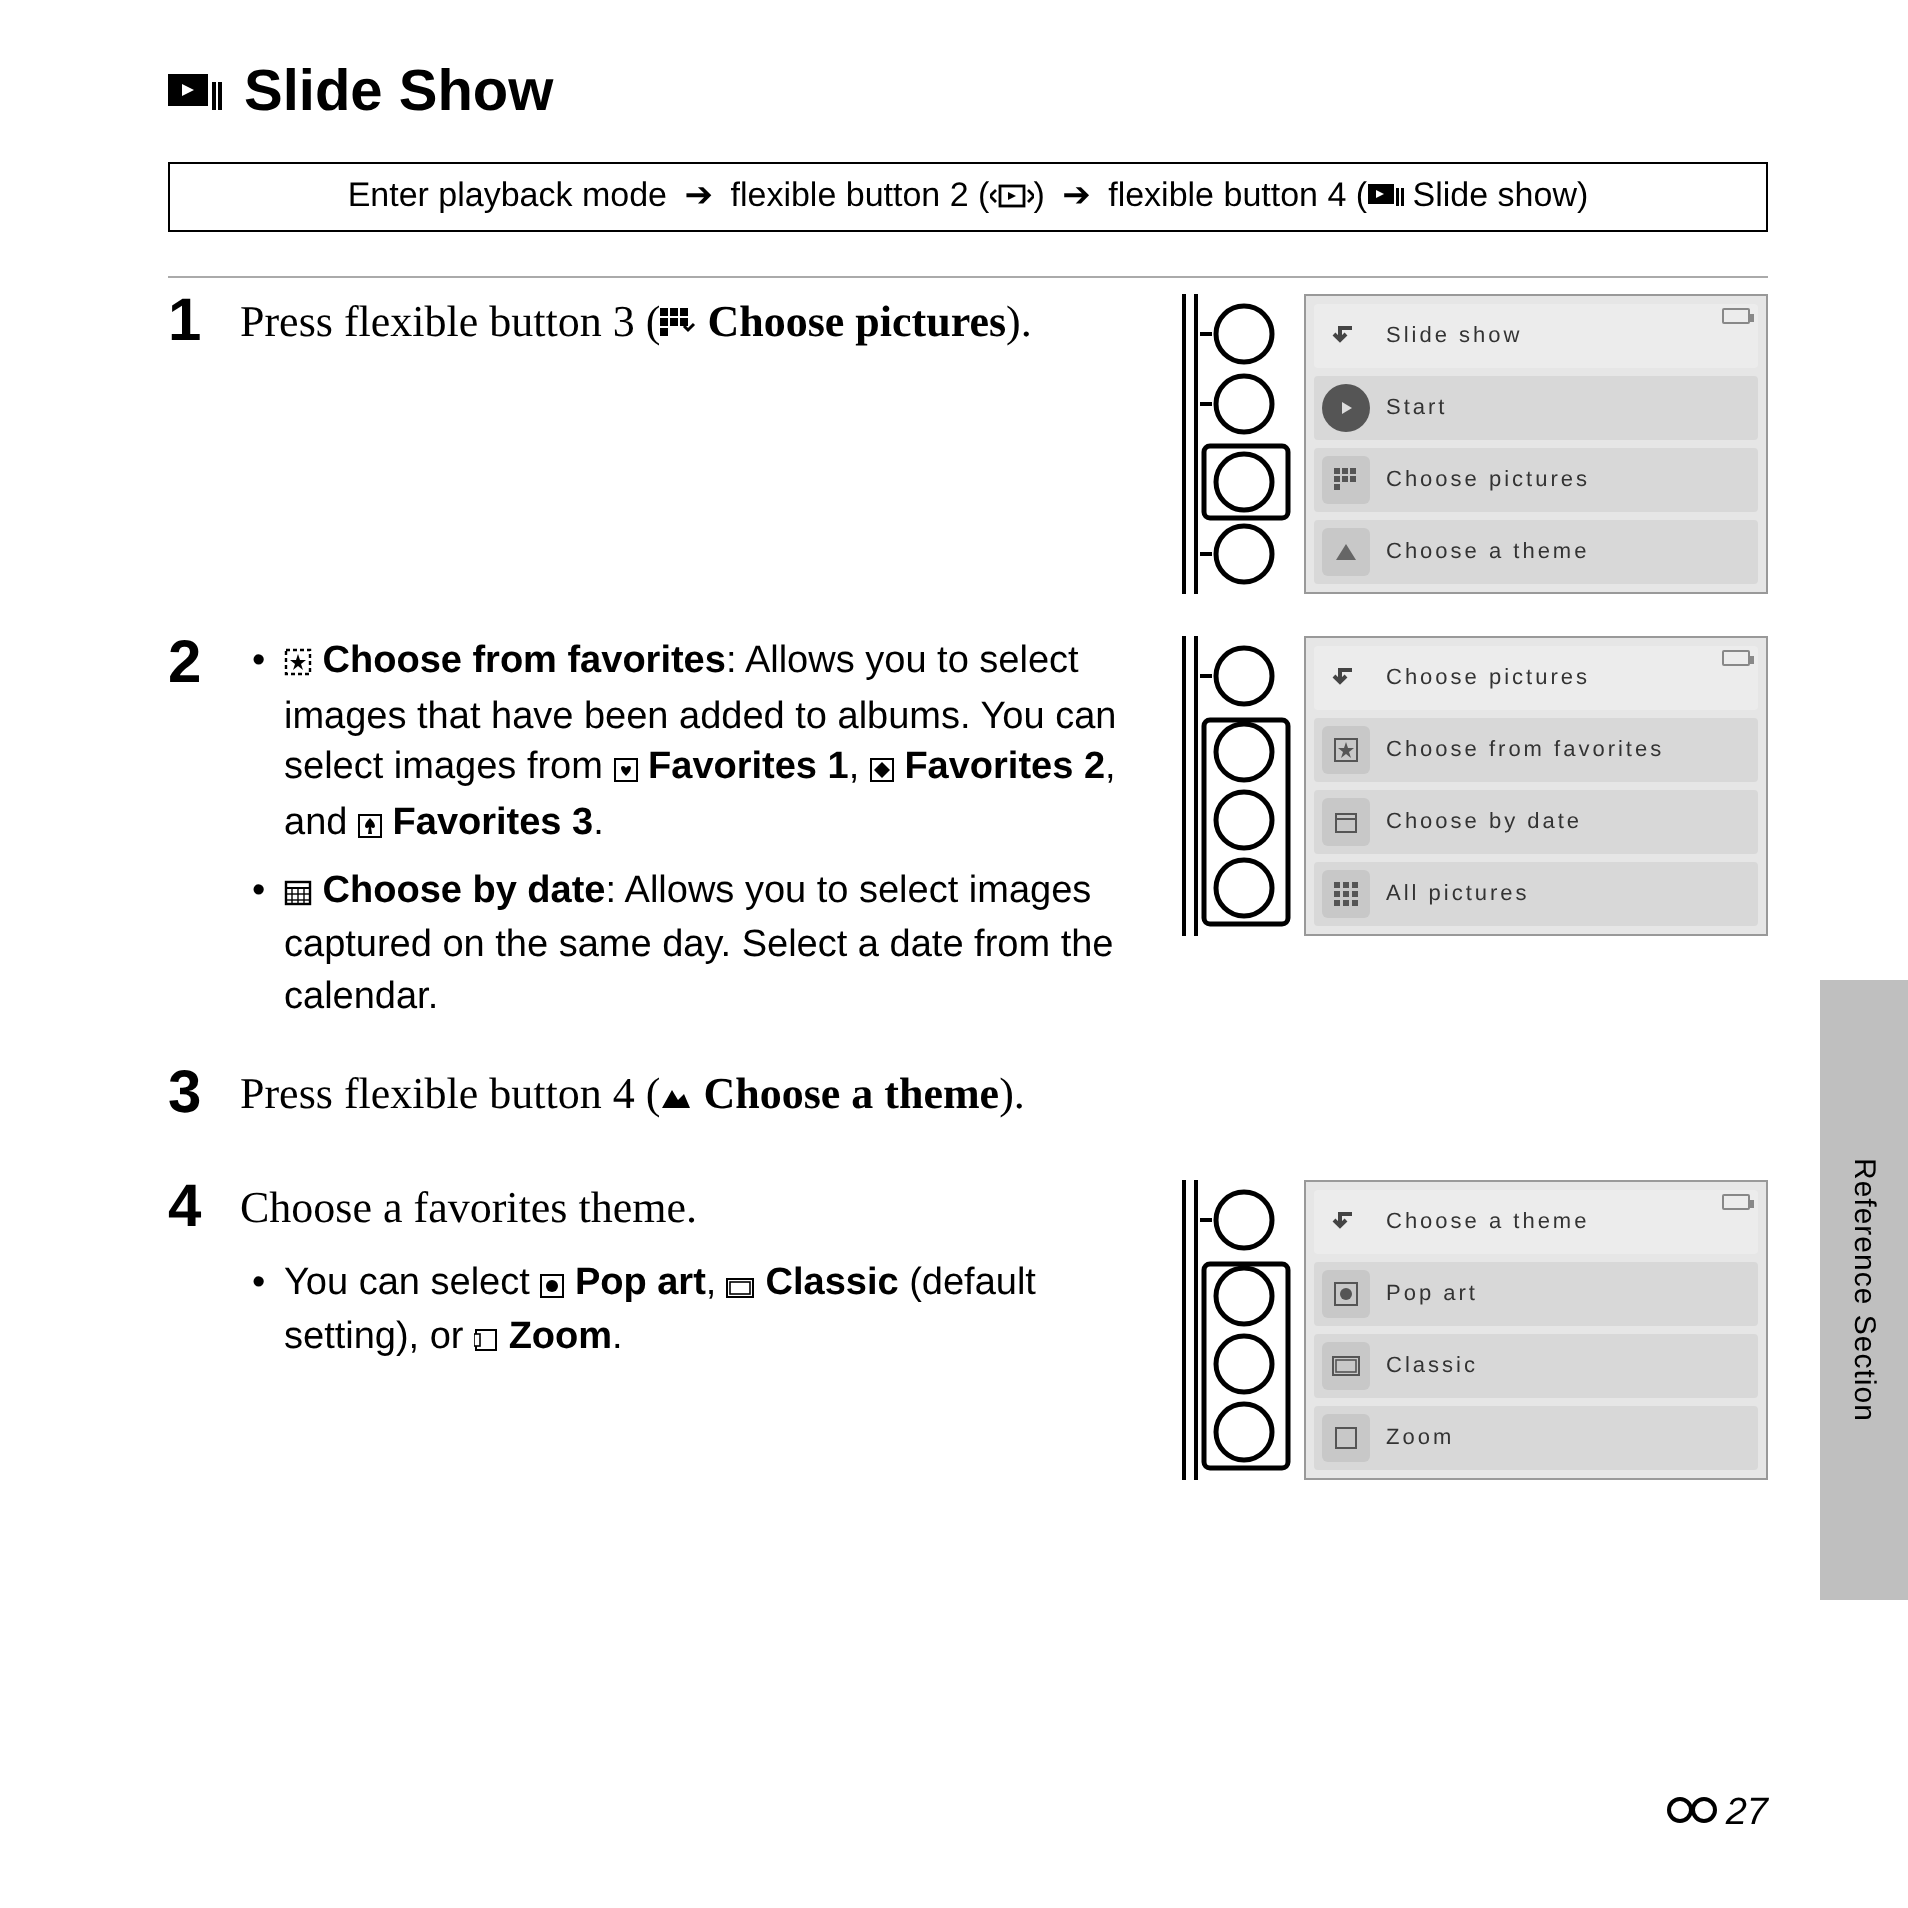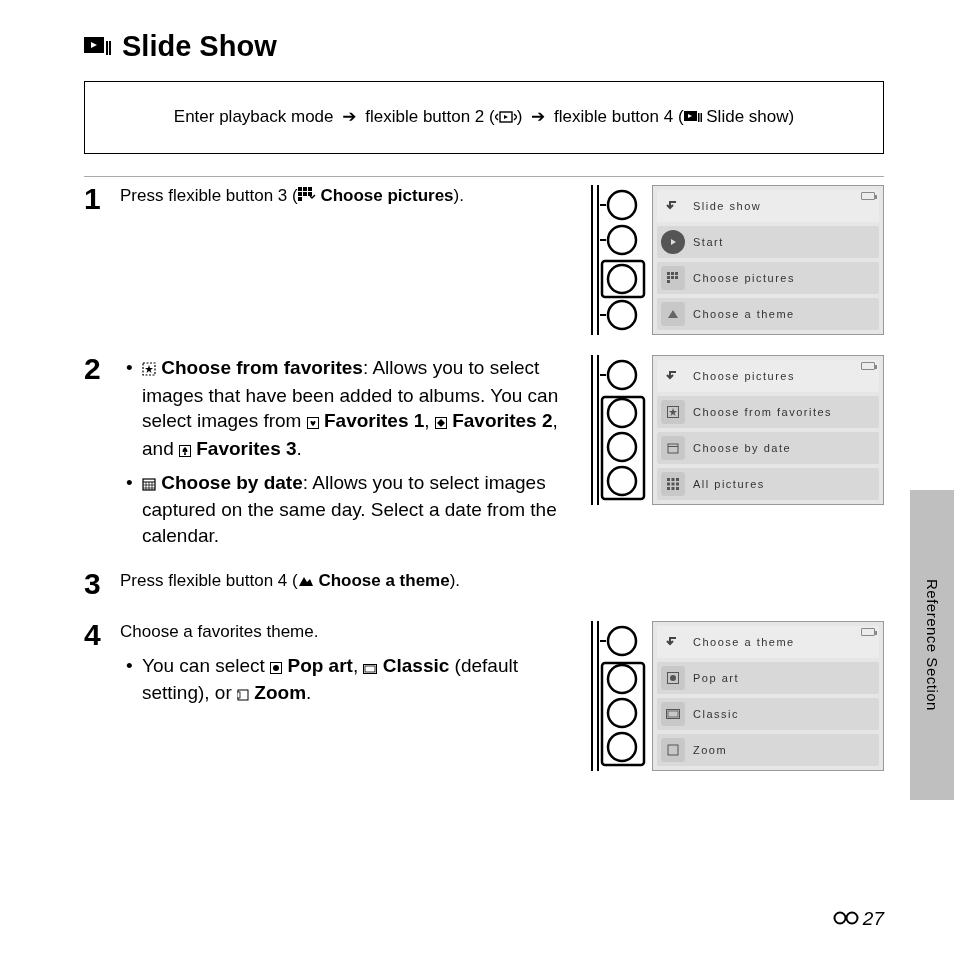--- a/index.html
+++ b/index.html
@@ -25,21 +25,21 @@
   .title-icon {
     display: inline-flex;
     align-items: center;
   }
   .title-text {
     font-size: 29px;
     font-weight: bold;
   }
   .instruction-box {
     border: 1px solid #000;
-    padding: 24px 14px;
+    padding: 5px 14px;
     font-size: 17px;
     margin-bottom: 22px;
     text-align: center;
   }
   .arrow { margin: 0 4px; }
   .intro {
     font-size: 17px;
     line-height: 1.4;
     margin-bottom: 22px;
   }
@@ -59,21 +59,21 @@
     line-height: 1;
     margin-top: 3px;
   }
   .step-body {
     flex: 1;
     font-size: 19px;
     line-height: 1.3;
     padding-top: 4px;
     padding-right: 10px;
   }
-  .step-body .main-line { font-size: 17px; margin-bottom: 10px; }
+  .step-body .main-line { font-size: 22px; margin-bottom: 10px; font-family: Liberation Serif, serif; }
   .step-body ul {
     list-style: none;
     padding-left: 22px;
     font-size: 19px;
     line-height: 1.35;
   }
   .step-body li {
     position: relative;
     margin-bottom: 6px;
   }
@@ -165,21 +165,21 @@
     justify-content: center;
   }
   .side-tab-label {
     writing-mode: vertical-rl;
     font-size: 15px;
     color: #000;
     letter-spacing: 0.5px;
   }
   .page-num {
     position: absolute;
-    bottom: 24px;
+    bottom: 36px;
     right: 70px;
     font-size: 19px;
     font-style: italic;
     display: flex;
     align-items: center;
     gap: 4px;
   }
   .inline-icon {
     display: inline-block;
     vertical-align: -2px;

